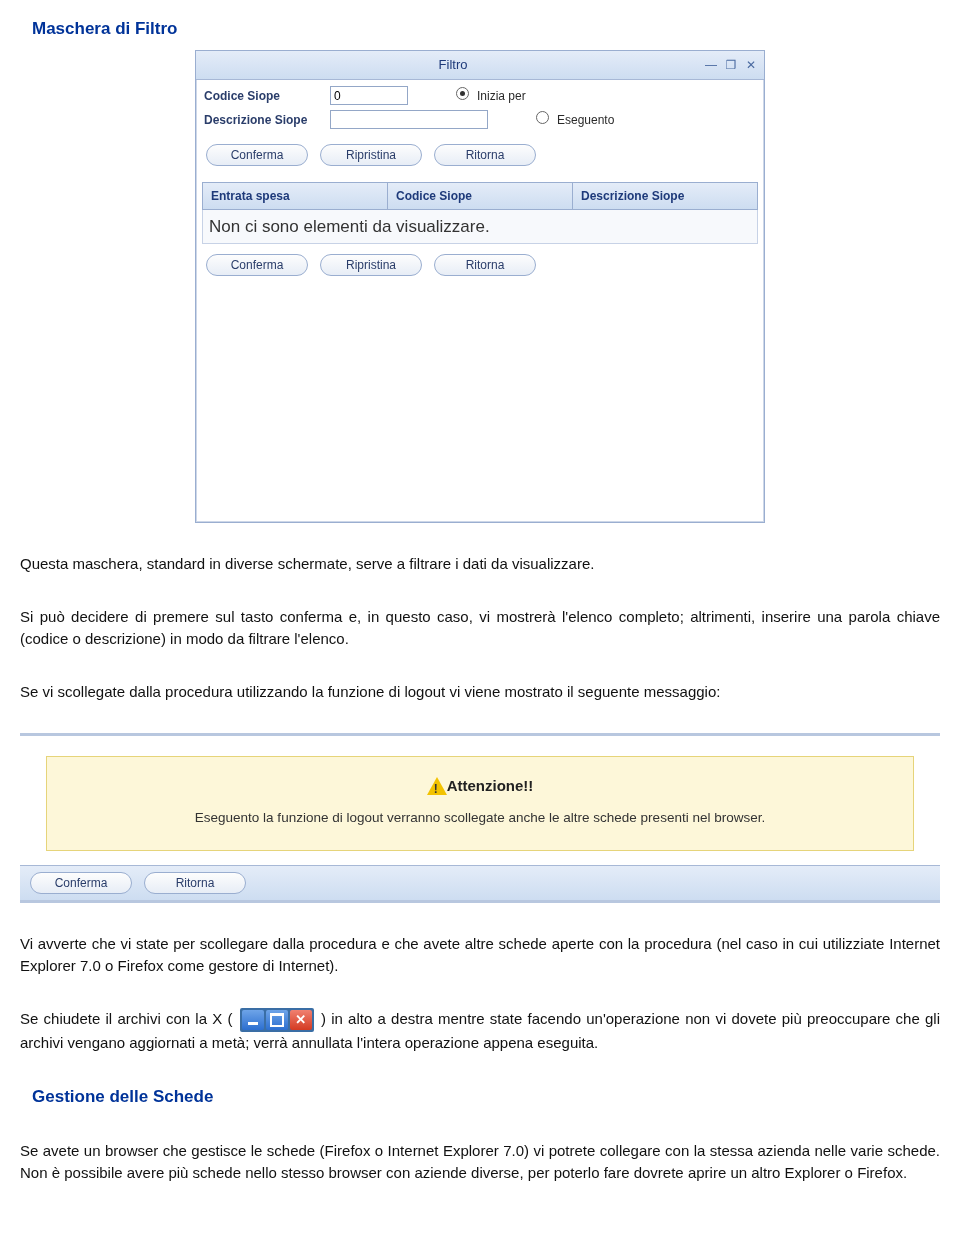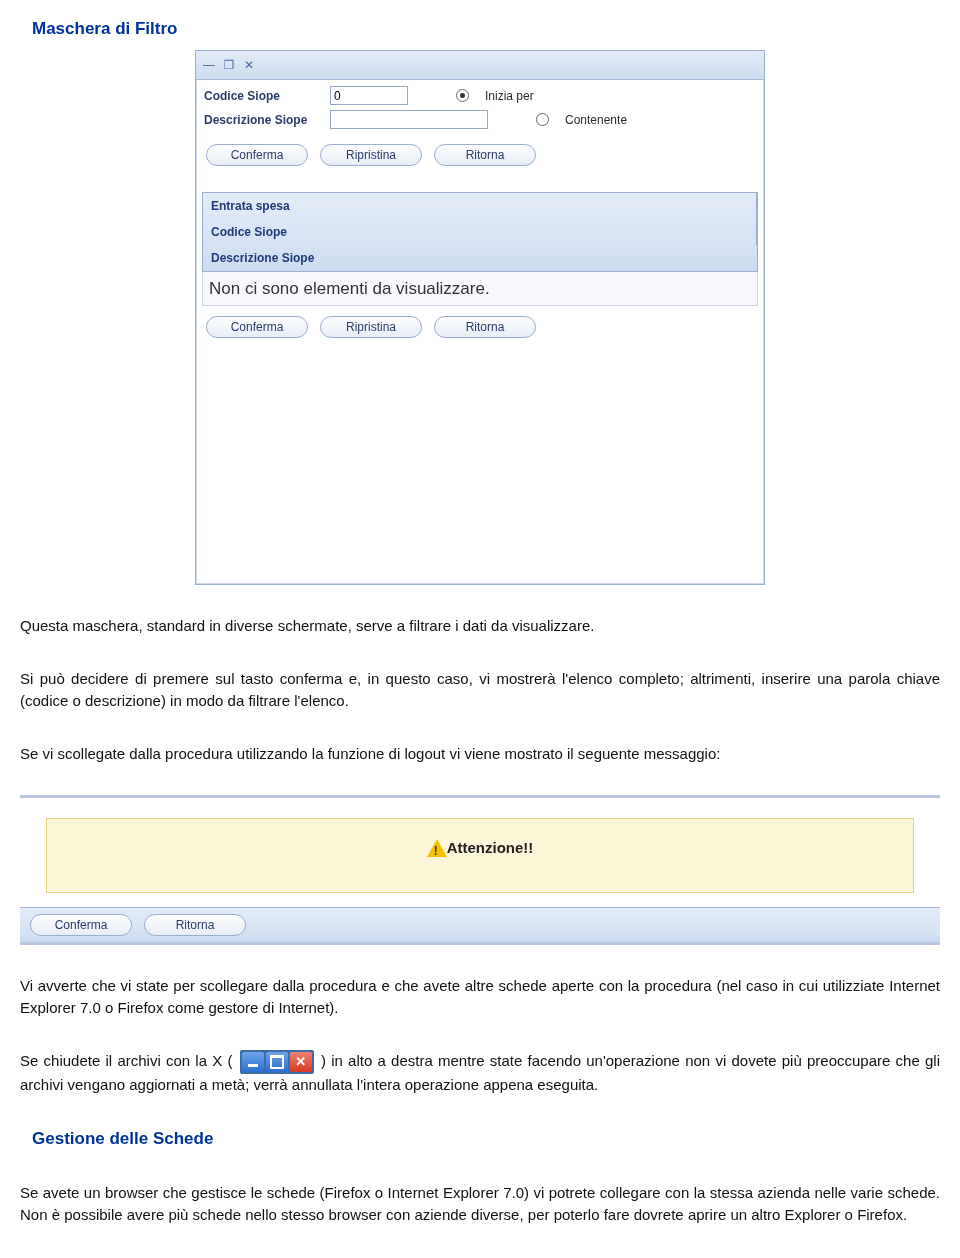--- a/index.html
+++ b/index.html
@@ -69,22 +69,21 @@
   }
   .text-input {
     border: 1px solid #94a7c7;
     height: 17px;
     font-size: 12px;
     padding: 0 3px;
     background: #fff;
   }
   .radio-col {
     display: flex;
-    align-items: center;
-    gap: 16px;
+    gap: 8px;
     margin-left: 40px;
   }
   .radio-dot {
     width: 11px; height: 11px;
     border: 1px solid #666;
     border-radius: 50%;
     display: inline-flex;
     align-items: center;
     justify-content: center;
     background: #fff;
@@ -108,24 +107,23 @@
     font-size: 12px;
     color: #2a3d6a;
     min-width: 100px;
     height: 20px;
     display: inline-flex;
     align-items: center;
     justify-content: center;
   }
   .grid-head {
     display: flex;
-    margin: 20px 6px 0 6px;
+    margin: 10px 6px 0 6px;
     border: 1px solid #9aaed0;
     background: linear-gradient(#e4ecf8, #cdddf1);
-    flex-direction: column;
   }
   .grid-head .col {
     flex: 1;
     border-right: 1px solid #9aaed0;
     padding: 4px 8px;
     font-weight: bold;
     font-size: 12px;
     color: #1e3a7a;
   }
   .grid-head .col:last-child { border-right: none; }
@@ -233,20 +231,21 @@
   p { margin: 30px 0; }
 </style>
 </head>
 <body>
 
 <h2 class="section-title">Maschera di Filtro</h2>
 
 <div class="win-wrap">
   <div class="win">
     <div class="titlebar">
+      <span class="title">Filtro</span>
       <div class="win-icons">
         <span>—</span>
         <span>❐</span>
         <span>✕</span>
       </div>
     </div>
 
     <div class="form-area">
       <div class="form-row">
         <span class="form-label">Codice Siope</span>
@@ -254,21 +253,21 @@
         <span class="radio-col">
           <span class="radio-dot checked"></span>
           <span>Inizia per</span>
         </span>
       </div>
       <div class="form-row">
         <span class="form-label">Descrizione Siope</span>
         <input class="text-input" style="width: 150px;" value="">
         <span class="radio-col">
           <span class="radio-dot"></span>
-          <span>Contenente</span>
+          <span>Eseguento</span>
         </span>
       </div>
     </div>
 
     <div class="btn-row">
       <span class="btn">Conferma</span>
       <span class="btn">Ripristina</span>
       <span class="btn">Ritorna</span>
     </div>
 
@@ -293,20 +292,21 @@
 <p class="justify">Si può decidere di premere sul tasto conferma e, in questo caso, vi mostrerà l'elenco completo; altrimenti, inserire una parola chiave (codice o descrizione) in modo da filtrare l'elenco.</p>
 <p class="justify">Se vi scollegate dalla procedura utilizzando la funzione di logout vi viene mostrato il seguente messaggio:</p>
 
 <div class="warn-wrap">
   <div class="warn-padding">
     <div class="warn-box">
       <div class="warn-title">
         <span class="tri"></span>
         <span>Attenzione!!</span>
       </div>
+      <div class="warn-msg">Eseguento la funzione di logout verranno scollegate anche le altre schede presenti nel browser.</div>
     </div>
   </div>
   <div class="warn-footer">
     <span class="btn">Conferma</span>
     <span class="btn">Ritorna</span>
   </div>
 </div>
 
 <p class="justify">Vi avverte che vi state per scollegare dalla procedura e che avete altre schede aperte con la procedura (nel caso in cui utilizziate Internet Explorer 7.0 o Firefox come gestore di Internet).</p>
 

